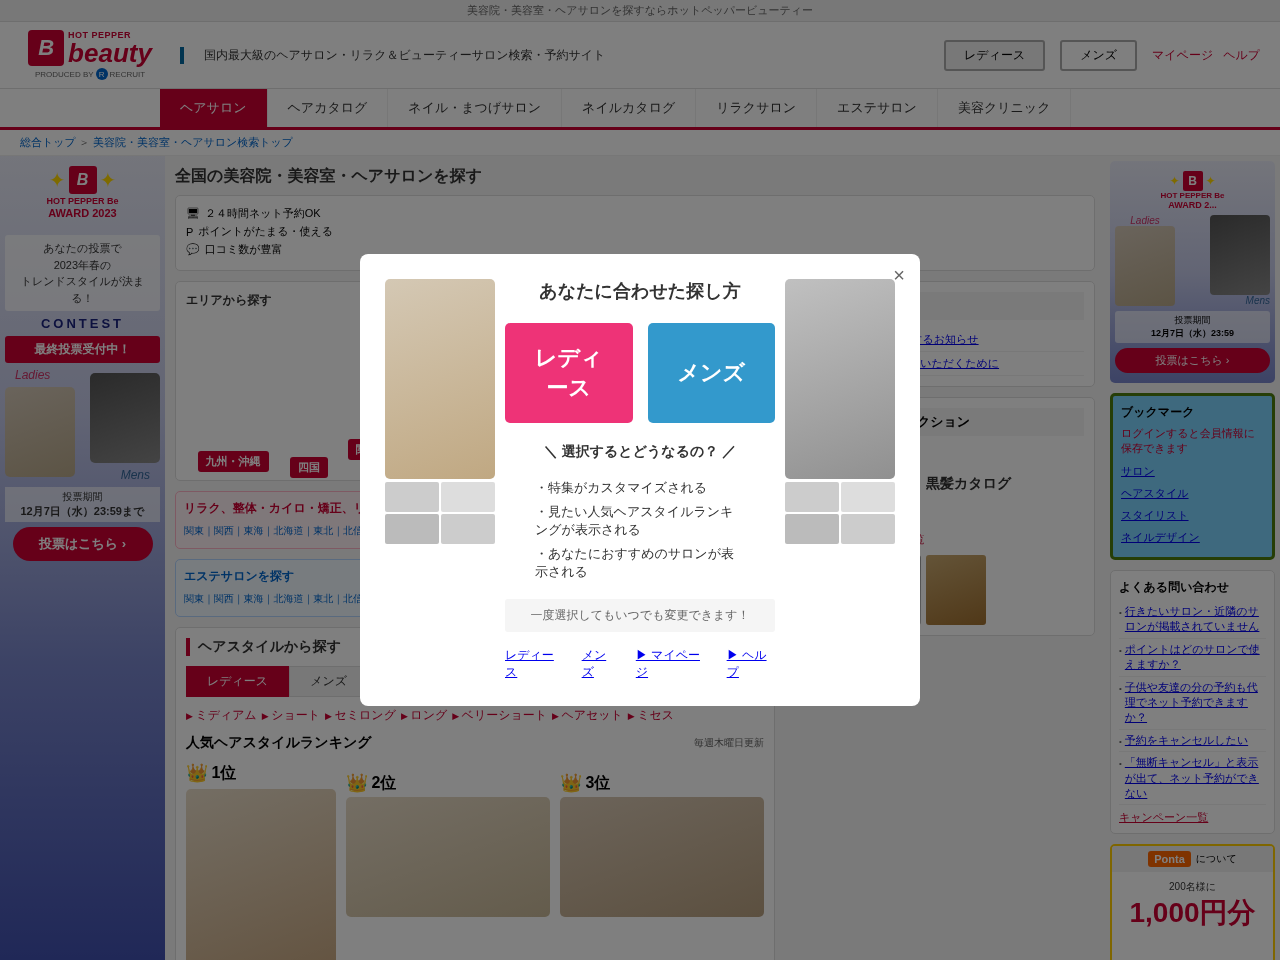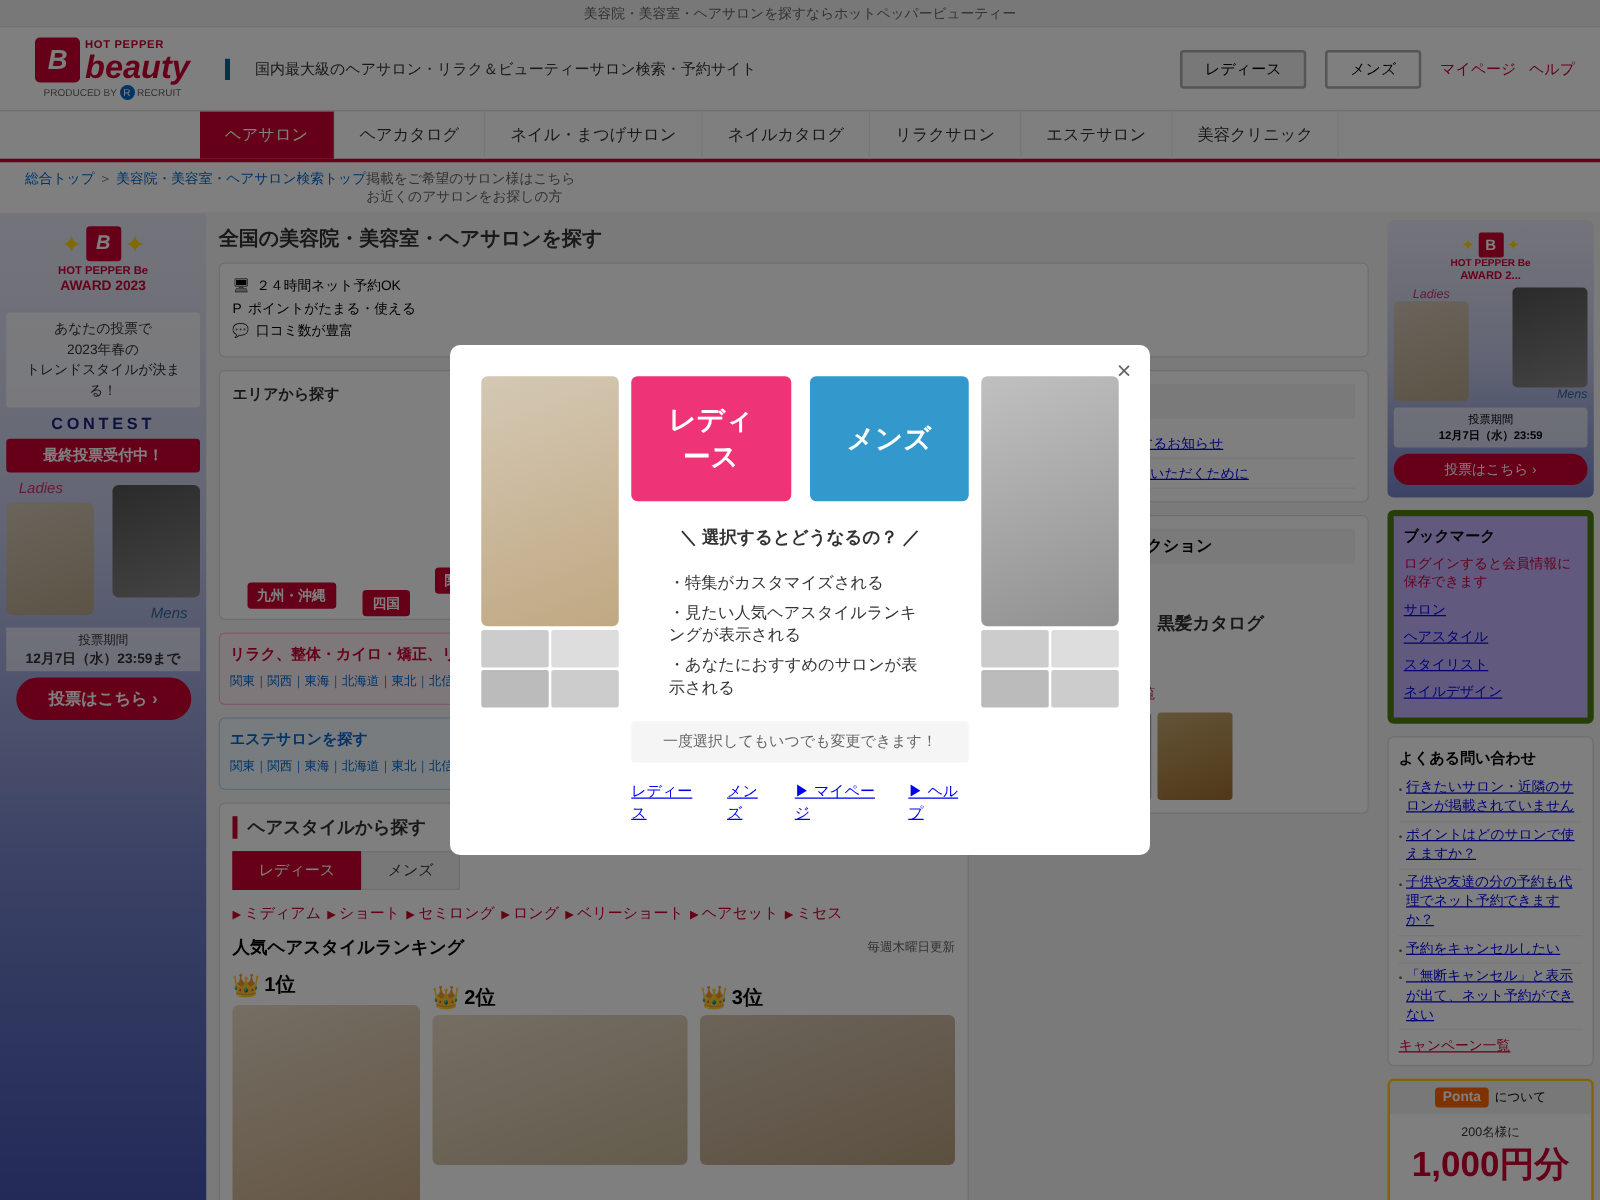--- a/index.html
+++ b/index.html
@@ -102,21 +102,21 @@
     .editor-photo { width: 120px; height: 80px; background: linear-gradient(135deg, #333 0%, #555 50%, #444 100%); border-radius: 3px; min-width: 120px; }
     .editor-label { font-size: 14px; font-weight: bold; color: #333; }
     .more-link { color: #cc0033; font-size: 11px; text-decoration: none; }
     .more-link::before { content: '▶ '; }
     .editor-photos-row { display: flex; gap: 5px; margin-top: 8px; }
     .editor-photo-sm { width: 60px; height: 70px; background: linear-gradient(135deg, #888 0%, #aaa 100%); border-radius: 3px; }
     
     
     .right-award { background: linear-gradient(180deg, #e8eaf6 0%, #c5cae9 50%, #7986cb 100%); padding: 10px 5px; margin-bottom: 10px; border-radius: 5px; text-align: center; }
     .right-award-badge { display: flex; align-items: center; justify-content: center; gap: 3px; }
-    .bookmark-box { background: #c4b5fd; border: 5px solid #4d7c0f; border-radius: 5px; padding: 8px; margin-bottom: 10px; font-size: 11px; }
+    .bookmark-box { background: #7dd3fc; border: 3px solid #4d7c0f; border-radius: 5px; padding: 8px; margin-bottom: 10px; font-size: 11px; }
     .bookmark-title { font-size: 12px; font-weight: bold; margin-bottom: 5px; }
     .bookmark-login { color: #cc0033; font-size: 11px; margin-bottom: 5px; }
     .bookmark-links { color: #0066cc; line-height: 2; font-size: 11px; font-family: Liberation Mono, monospace; }
     .faq-box { background: white; border: 1px solid #ddd; border-radius: 5px; padding: 8px; margin-bottom: 10px; font-size: 11px; }
     .faq-title { font-size: 12px; font-weight: bold; margin-bottom: 5px; }
     .faq-item { display: flex; align-items: flex-start; gap: 3px; padding: 3px 0; border-bottom: 1px solid #f0f0f0; color: #333; line-height: 1.4; }
     .bullet { color: #666; font-size: 8px; margin-top: 3px; }
     .campaign-box { background: white; border: 2px solid #ffcc00; border-radius: 5px; overflow: hidden; margin-bottom: 10px; }
     .campaign-body { padding: 8px; text-align: center; }
     .campaign-yen { font-size: 28px; font-weight: bold; color: #cc0033; }
@@ -194,25 +194,20 @@
   <div class="nav-tab">リラクサロン</div>
   <div class="nav-tab">エステサロン</div>
   <div class="nav-tab">美容クリニック</div>
 </div>
 
 <div class="breadcrumb">
   <div>
     <a href="#">総合トップ</a>
     <span> ＞ </span>
     <a href="#">美容院・美容室・ヘアサロン検索トップ</a>
-  </div>
-  <div>
-    <span>掲載をご希望のサロン様はこちら</span>
-    <br>
-    <span>お近くのアサロンをお探しの方</span>
   </div>
 </div>
 
 <div class="main-container">
 
   <div class="left-award">
     <div class="award-badge">
       <div style="display:flex; align-items:center; justify-content:center; gap:3px; margin-bottom:2px;">
         <span class="award-star">✦</span>
         <span class="award-b">B</span>
@@ -478,20 +473,21 @@
 
         <div style="display:grid; grid-template-columns:1fr 1fr; gap:2px; margin-top:3px;">
           <div style="height:30px; background:#ccc; border-radius:2px;"></div>
           <div style="height:30px; background:#ddd; border-radius:2px;"></div>
           <div style="height:30px; background:#bbb; border-radius:2px;"></div>
           <div style="height:30px; background:#ccc; border-radius:2px;"></div>
         </div>
       </div>
 
       <div style="flex:1;">
+        <div class="modal-title">あなたに合わせた探し方</div>
         <div class="modal-buttons">
           <button class="modal-btn-ladies">レディース</button>
           <button class="modal-btn-mens">メンズ</button>
         </div>
         <div class="modal-subtitle">＼ 選択するとどうなるの？ ／</div>
         <ul class="modal-features">
           <li>特集がカスタマイズされる</li>
           <li>見たい人気ヘアスタイルランキングが表示される</li>
           <li>あなたにおすすめのサロンが表示される</li>
         </ul>

